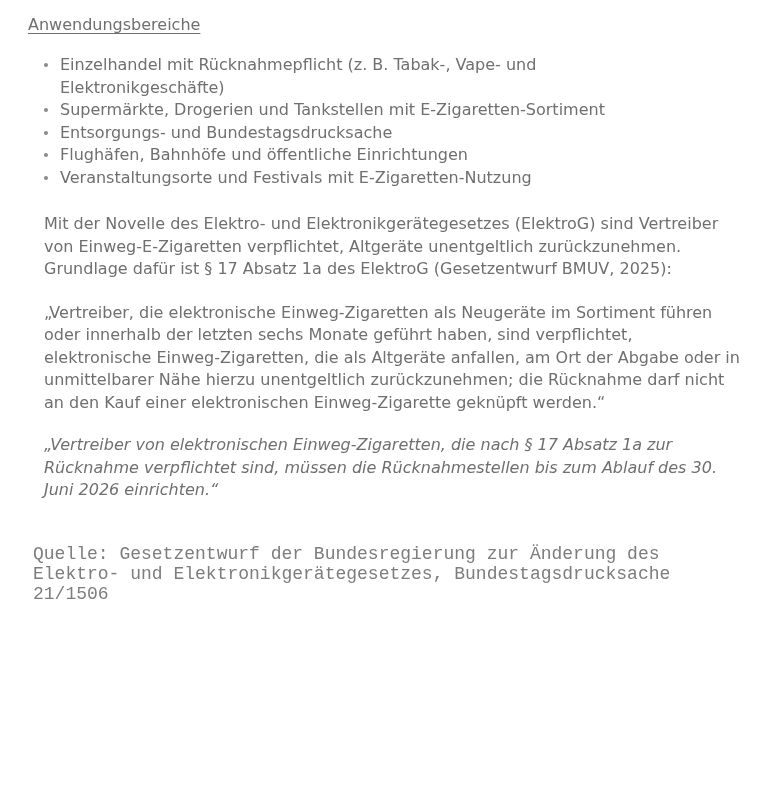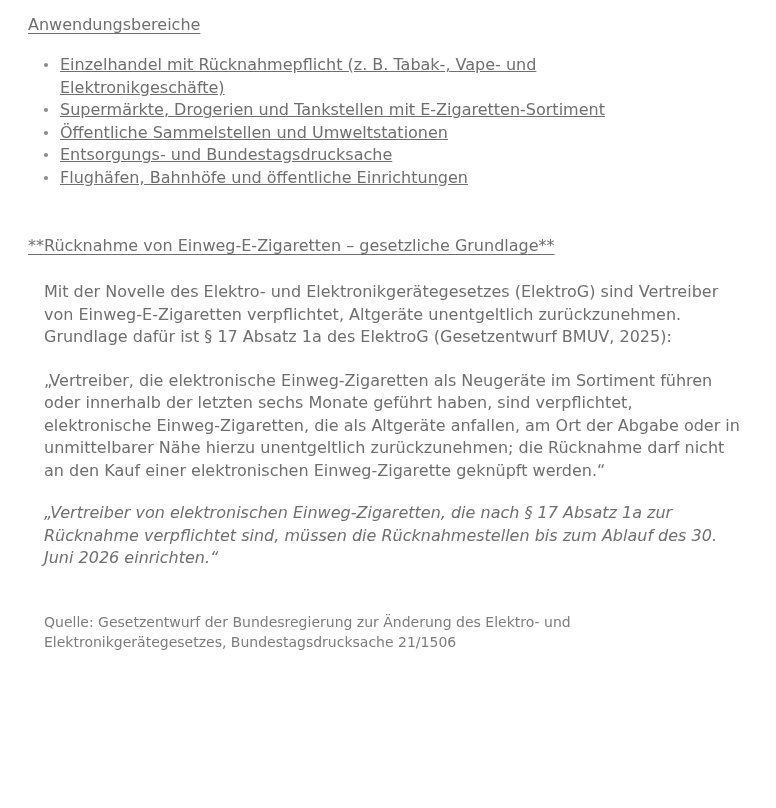--- a/index.html
+++ b/index.html
@@ -48,21 +48,20 @@
     padding: 0;
   }
   .bullet-list li {
     position: relative;
     font-size: 16px;
     line-height: 22.5px;
     color: #6f6f6f;
     padding-left: 32px;
     margin: 0 0 0 0;
     max-width: 640px;
-    text-decoration: underline;
   }
   .bullet-list li::before {
     content: "";
     position: absolute;
     left: 16px;
     top: 9px;
     width: 4px;
     height: 4px;
     border-radius: 50%;
     background: #8a8a8a;
@@ -83,45 +82,45 @@
   .para-gap-sm {
     margin-top: 20px;
     font-style: italic;
   }
   .para-gap-lg {
     margin-top: 24px;
   }
 
   
   .source-note {
-    font-size: 14px;
+    font-size: 18px;
     line-height: 20px;
     color: #7d7d7d;
-    margin: 16px;
+    margin: 5px;
     padding: 0;
     max-width: 730px;
     margin-top: 42px;
+    font-family: Liberation Mono, monospace;
   }
 </style>
 </head>
 <body>
 
 <div class="page">
 
   <h2 class="section-heading">Anwendungsbereiche</h2>
 
   <ul class="bullet-list">
     <li>Einzelhandel mit Rücknahmepflicht (z. B. Tabak-, Vape- und Elektronikgeschäfte)</li>
     <li>Supermärkte, Drogerien und Tankstellen mit E-Zigaretten-Sortiment</li>
-    <li>Öffentliche Sammelstellen und Umweltstationen</li>
     <li>Entsorgungs- und Bundestagsdrucksache</li>
     <li>Flughäfen, Bahnhöfe und öffentliche Einrichtungen</li>
+    <li>Veranstaltungsorte und Festivals mit E-Zigaretten-Nutzung</li>
   </ul>
 
-  <h2 class="section-heading heading-gap-top">**Rücknahme von Einweg-E-Zigaretten – gesetzliche Grundlage**</h2>
 
   <p class="body-para para-gap-lg">Mit der Novelle des Elektro- und Elektronikgerätegesetzes (ElektroG) sind Vertreiber von Einweg-E-Zigaretten verpflichtet, Altgeräte unentgeltlich zurückzunehmen. Grundlage dafür ist § 17 Absatz 1a des ElektroG (Gesetzentwurf BMUV, 2025):</p>
 
   <p class="body-para para-gap">„Vertreiber, die elektronische Einweg-Zigaretten als Neugeräte im Sortiment führen oder innerhalb der letzten sechs Monate geführt haben, sind verpflichtet, elektronische Einweg-Zigaretten, die als Altgeräte anfallen, am Ort der Abgabe oder in unmittelbarer Nähe hierzu unentgeltlich zurückzunehmen; die Rücknahme darf nicht an den Kauf einer elektronischen Einweg-Zigarette geknüpft werden.“</p>
 
 
   <p class="body-para para-gap-sm">„Vertreiber von elektronischen Einweg-Zigaretten, die nach § 17 Absatz 1a zur Rücknahme verpflichtet sind, müssen die Rücknahmestellen bis zum Ablauf des 30. Juni 2026 einrichten.“</p>
 
   <p class="source-note">Quelle: Gesetzentwurf der Bundesregierung zur Änderung des Elektro- und Elektronikgerätegesetzes, Bundestagsdrucksache 21/1506</p>
 

